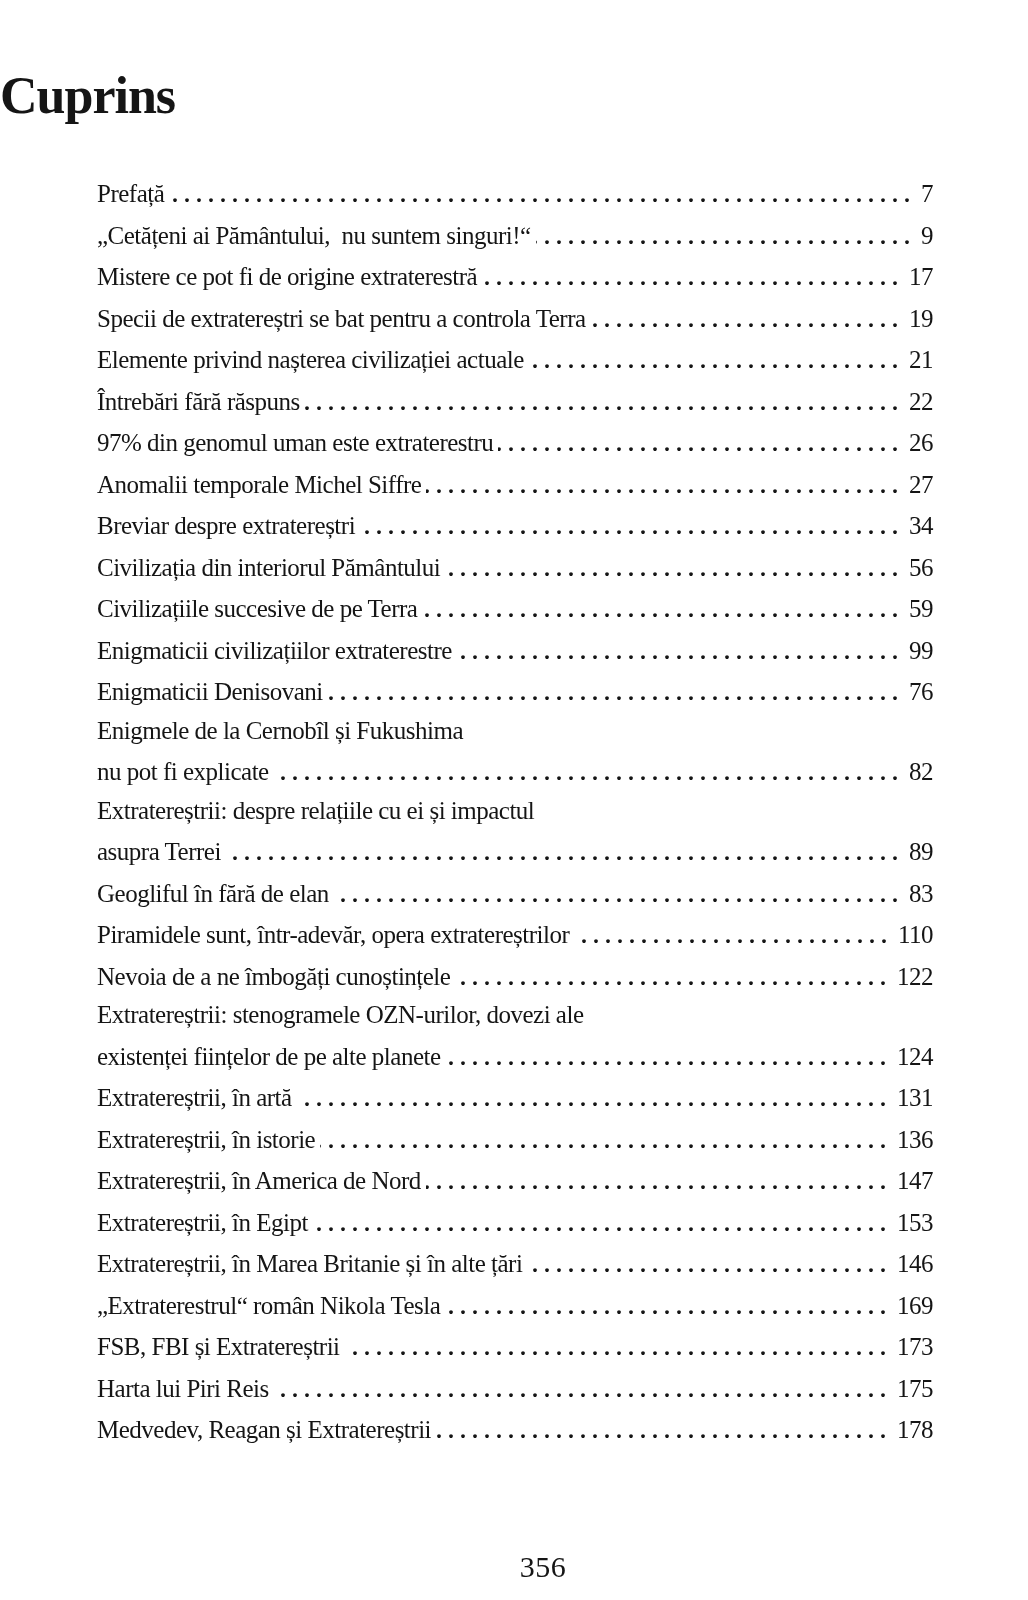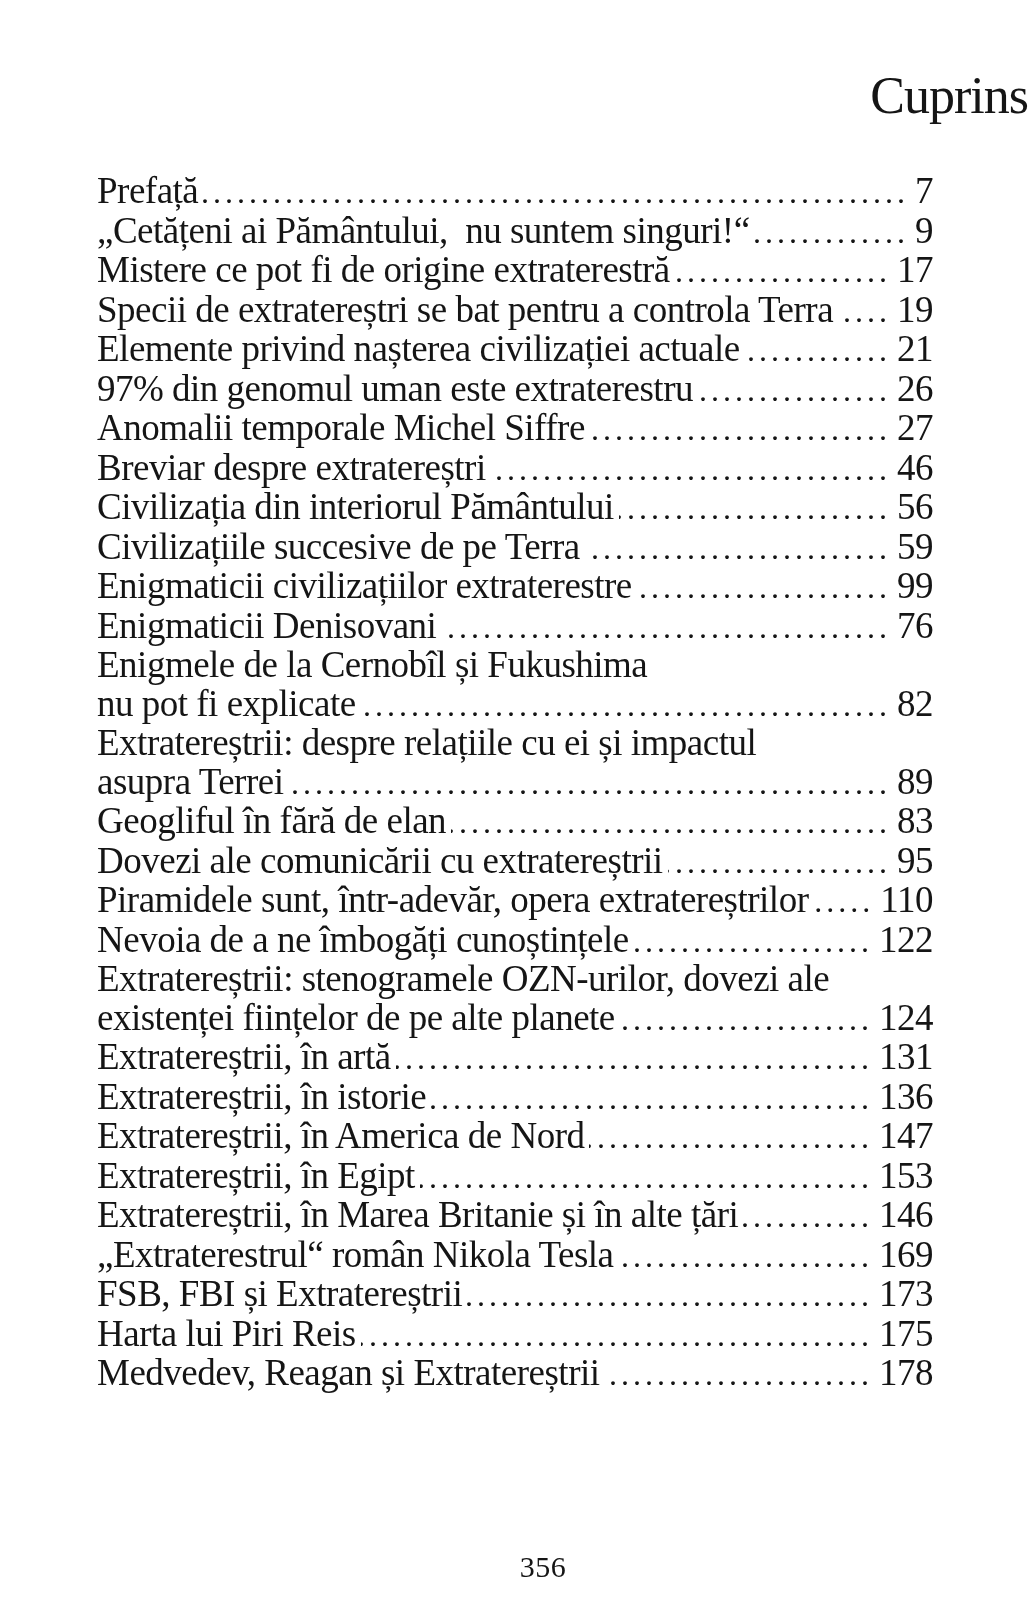--- a/index.html
+++ b/index.html
@@ -17,32 +17,32 @@
   }
   .sheet {
     position: relative;
     width: 1028px;
     height: 1600px;
   }
   .title {
     margin: 68px 0 0 0;
     font-size: 52px;
     line-height: 56px;
-    font-weight: normal;
+    font-weight: bold;
     letter-spacing: -1px;
-    text-align: right;
+    text-align: left;
   }
   .toc {
     margin: 48px 0 0 97px;
     width: 836px;
   }
   .toc-row {
     display: flex;
     align-items: baseline;
-    font-size: 37px;
+    font-size: 25px;
     line-height: 38.5px;
     letter-spacing: -0.5px;
     white-space: nowrap;
   }
   .toc-text {
     flex: 0 0 auto;
   }
   .toc-leader {
     flex: 1 1 auto;
     min-width: 10px;
@@ -101,37 +101,42 @@
     <span class="toc-leader" aria-hidden="true"></span>
     <span class="toc-page">19</span>
   </div>
 
   <div class="toc-row">
     <span class="toc-text">Elemente privind nașterea civilizației actuale</span>
     <span class="toc-leader" aria-hidden="true"></span>
     <span class="toc-page">21</span>
   </div>
 
+  <div class="toc-row">
+    <span class="toc-text">Întrebări fără răspuns</span>
+    <span class="toc-leader" aria-hidden="true"></span>
+    <span class="toc-page">22</span>
+  </div>
 
   <div class="toc-row">
     <span class="toc-text">97% din genomul uman este extraterestru</span>
     <span class="toc-leader" aria-hidden="true"></span>
     <span class="toc-page">26</span>
   </div>
 
   <div class="toc-row">
     <span class="toc-text">Anomalii temporale Michel Siffre</span>
     <span class="toc-leader" aria-hidden="true"></span>
     <span class="toc-page">27</span>
   </div>
 
   <div class="toc-row">
     <span class="toc-text">Breviar despre extratereștri</span>
     <span class="toc-leader" aria-hidden="true"></span>
-    <span class="toc-page">46</span>
+    <span class="toc-page">34</span>
   </div>
 
   <div class="toc-row">
     <span class="toc-text">Civilizația din interiorul Pământului</span>
     <span class="toc-leader" aria-hidden="true"></span>
     <span class="toc-page">56</span>
   </div>
 
   <div class="toc-row">
     <span class="toc-text">Civilizațiile succesive de pe Terra</span>
@@ -172,25 +177,20 @@
     <span class="toc-leader" aria-hidden="true"></span>
     <span class="toc-page">89</span>
   </div>
 
   <div class="toc-row">
     <span class="toc-text">Geogliful în fără de elan</span>
     <span class="toc-leader" aria-hidden="true"></span>
     <span class="toc-page">83</span>
   </div>
 
-  <div class="toc-row">
-    <span class="toc-text">Dovezi ale comunicării cu extratereștrii</span>
-    <span class="toc-leader" aria-hidden="true"></span>
-    <span class="toc-page">95</span>
-  </div>
 
   <div class="toc-row">
     <span class="toc-text">Piramidele sunt, într-adevăr, opera extratereștrilor</span>
     <span class="toc-leader" aria-hidden="true"></span>
     <span class="toc-page">110</span>
   </div>
 
   <div class="toc-row">
     <span class="toc-text">Nevoia de a ne îmbogăți cunoștințele</span>
     <span class="toc-leader" aria-hidden="true"></span>

